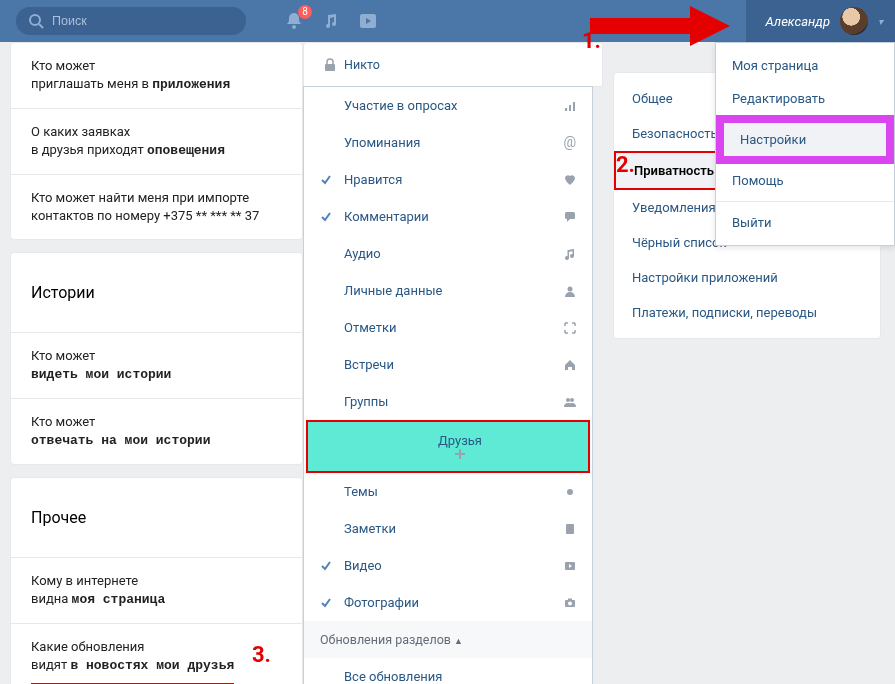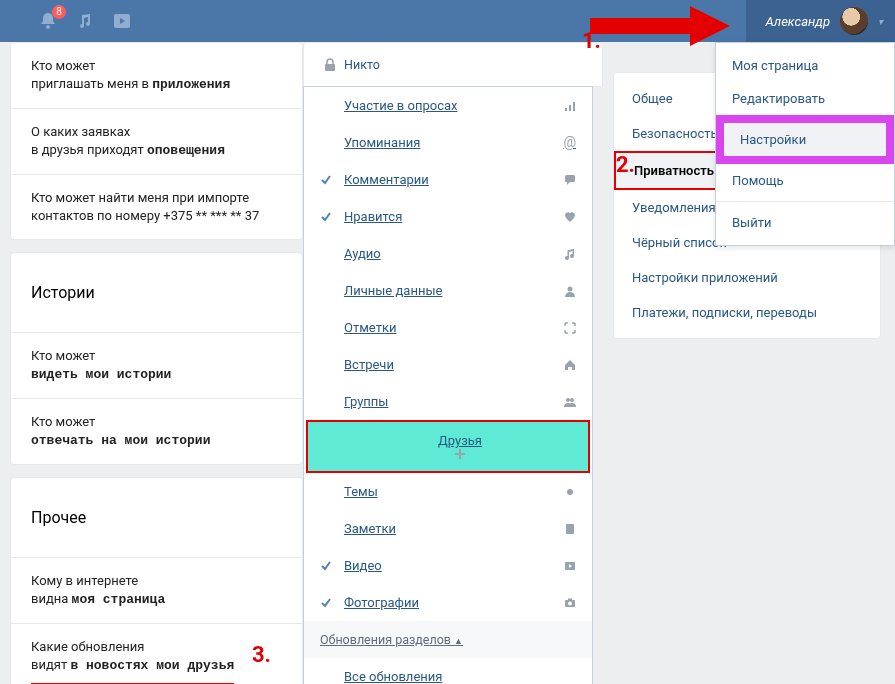--- a/index.html
+++ b/index.html
@@ -167,21 +167,20 @@
     margin-top: -1px;
   }
   .dd-item {
     padding: 11px 16px 11px 40px;
     font-size: 13px;
     color: #2a5885;
     position: relative;
     display: flex;
     align-items: center;
     justify-content: space-between;
-    text-decoration: underline;
   }
   .dd-item .check {
     position: absolute;
     left: 16px;
     color: #5181b8;
   }
   .dd-item .r-icon {
     color: #99a2ad;
   }
   .dd-item.selected {
@@ -251,20 +250,29 @@
     border: 2px solid #e40000;
   }
 
   svg { display: block; }
 
 </style>
 </head>
 <body>
 
 <div class="header">
+  <div class="search-wrap">
+    <span class="search-icon">
+      <svg width="16" height="16" viewBox="0 0 16 16">
+          <circle cx="7" cy="7" r="5" fill="none" stroke="currentColor" stroke-width="2"></circle>
+          <line x1="11" y1="11" x2="15" y2="15" stroke="currentColor" stroke-width="2"></line>
+        </svg>
+    </span>
+    <input class="search-input" placeholder="Поиск" style="">
+  </div>
   <div class="header-icons">
     <span class="header-icon">
       <svg width="20" height="20" viewBox="0 0 20 20">
           <path d="M10 2a5 5 0 0 0-5 5v3l-2 3h14l-2-3V7a5 5 0 0 0-5-5z" fill="currentColor"></path>
           <circle cx="10" cy="16" r="2" fill="currentColor"></circle>
         </svg>
       <span class="badge">8</span>
     </span>
     <span class="header-icon">
       <svg width="18" height="18" viewBox="0 0 18 18">
@@ -374,38 +382,38 @@
         <div class="dd-item">
           <span>Упоминания</span>
           <span class="r-icon"><span style="font-size:14px;line-height:12px">@</span></span>
         </div>
         <div class="dd-item">
           <span class="check">
             <svg width="12" height="12" viewBox="0 0 12 12">
               <path d="M2 6l3 3 5-7" fill="none" stroke="currentColor" stroke-width="2"></path>
             </svg>
           </span>
+          <span>Нравится</span>
+          <span class="r-icon">
+            <svg width="12" height="12" viewBox="0 0 12 12">
+              <path d="M6 11S1 7 1 4a3 3 0 0 1 5-2 3 3 0 0 1 5 2c0 3-5 7-5 7z" fill="currentColor"></path>
+            </svg>
+          </span>
+        </div>
+        <div class="dd-item">
+          <span class="check">
+            <svg width="12" height="12" viewBox="0 0 12 12">
+              <path d="M2 6l3 3 5-7" fill="none" stroke="currentColor" stroke-width="2"></path>
+            </svg>
+          </span>
           <span>Комментарии</span>
           <span class="r-icon">
             <svg width="12" height="12" viewBox="0 0 12 12">
               <rect x="1" y="1" width="10" height="7" rx="1.5" fill="currentColor"></rect>
               <path d="M3 8l0 3 3-3" fill="currentColor"></path>
-            </svg>
-          </span>
-        </div>
-        <div class="dd-item">
-          <span class="check">
-            <svg width="12" height="12" viewBox="0 0 12 12">
-              <path d="M2 6l3 3 5-7" fill="none" stroke="currentColor" stroke-width="2"></path>
-            </svg>
-          </span>
-          <span>Нравится</span>
-          <span class="r-icon">
-            <svg width="12" height="12" viewBox="0 0 12 12">
-              <path d="M6 11S1 7 1 4a3 3 0 0 1 5-2 3 3 0 0 1 5 2c0 3-5 7-5 7z" fill="currentColor"></path>
             </svg>
           </span>
         </div>
         <div class="dd-item">
           <span>Аудио</span>
           <span class="r-icon">
             <svg width="12" height="12" viewBox="0 0 12 12">
               <path d="M4 2l6-1v7a2 2 0 1 1-1.5-2V3L5 4v6a2 2 0 1 1-1.5-2V2z" fill="currentColor"></path>
             </svg>
           </span>

